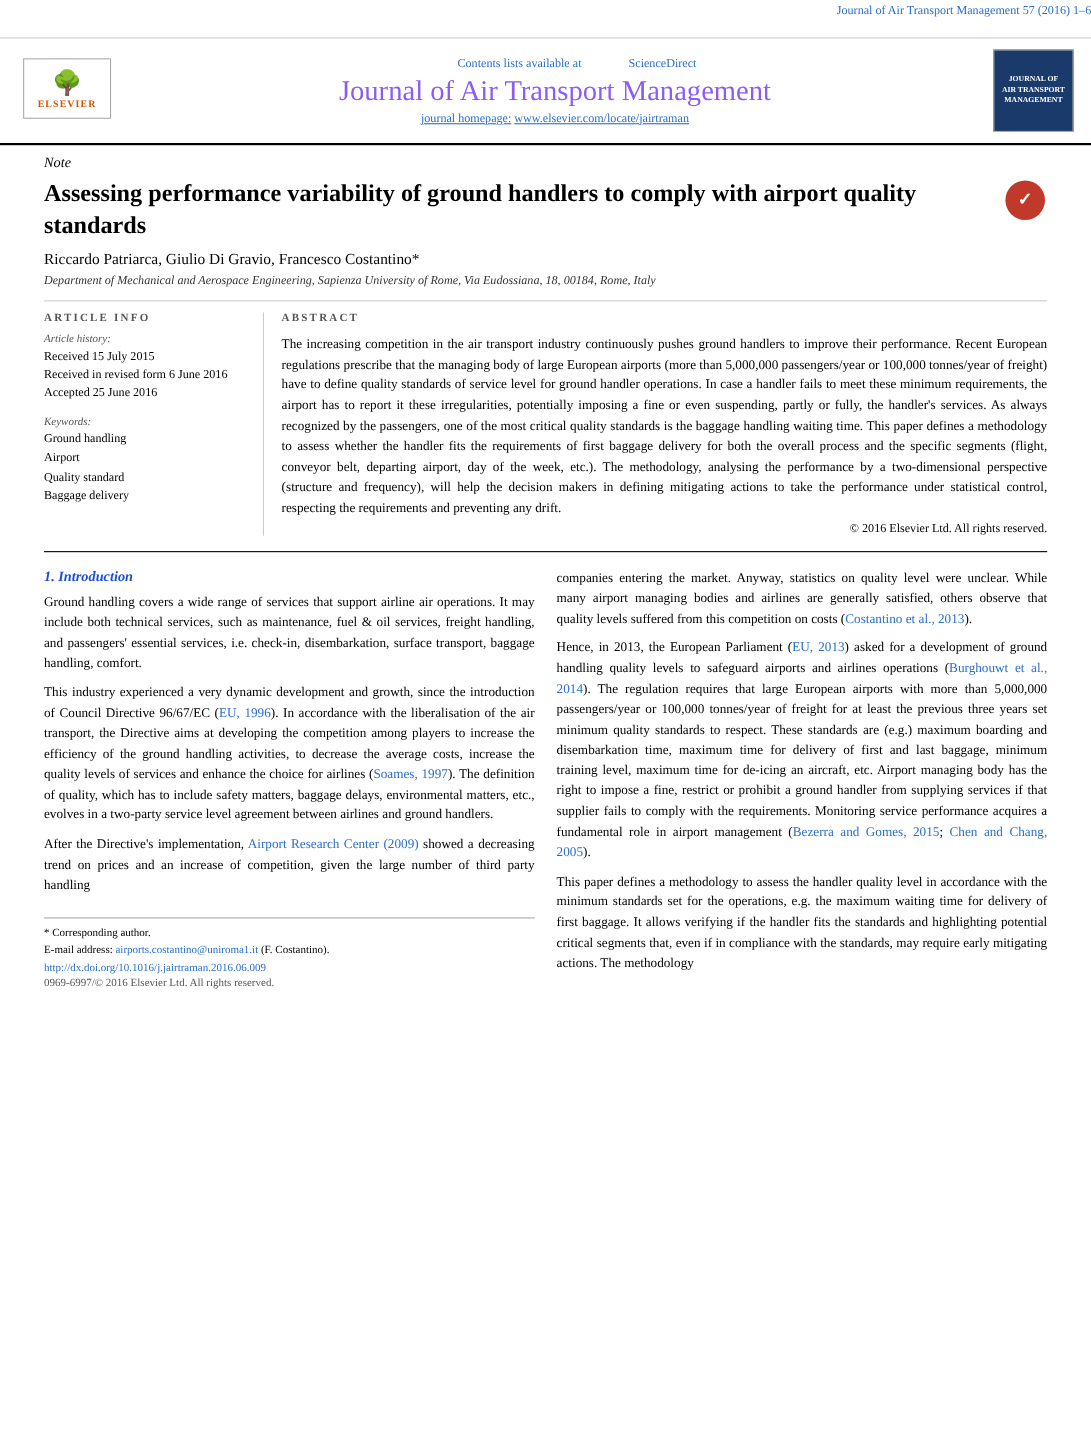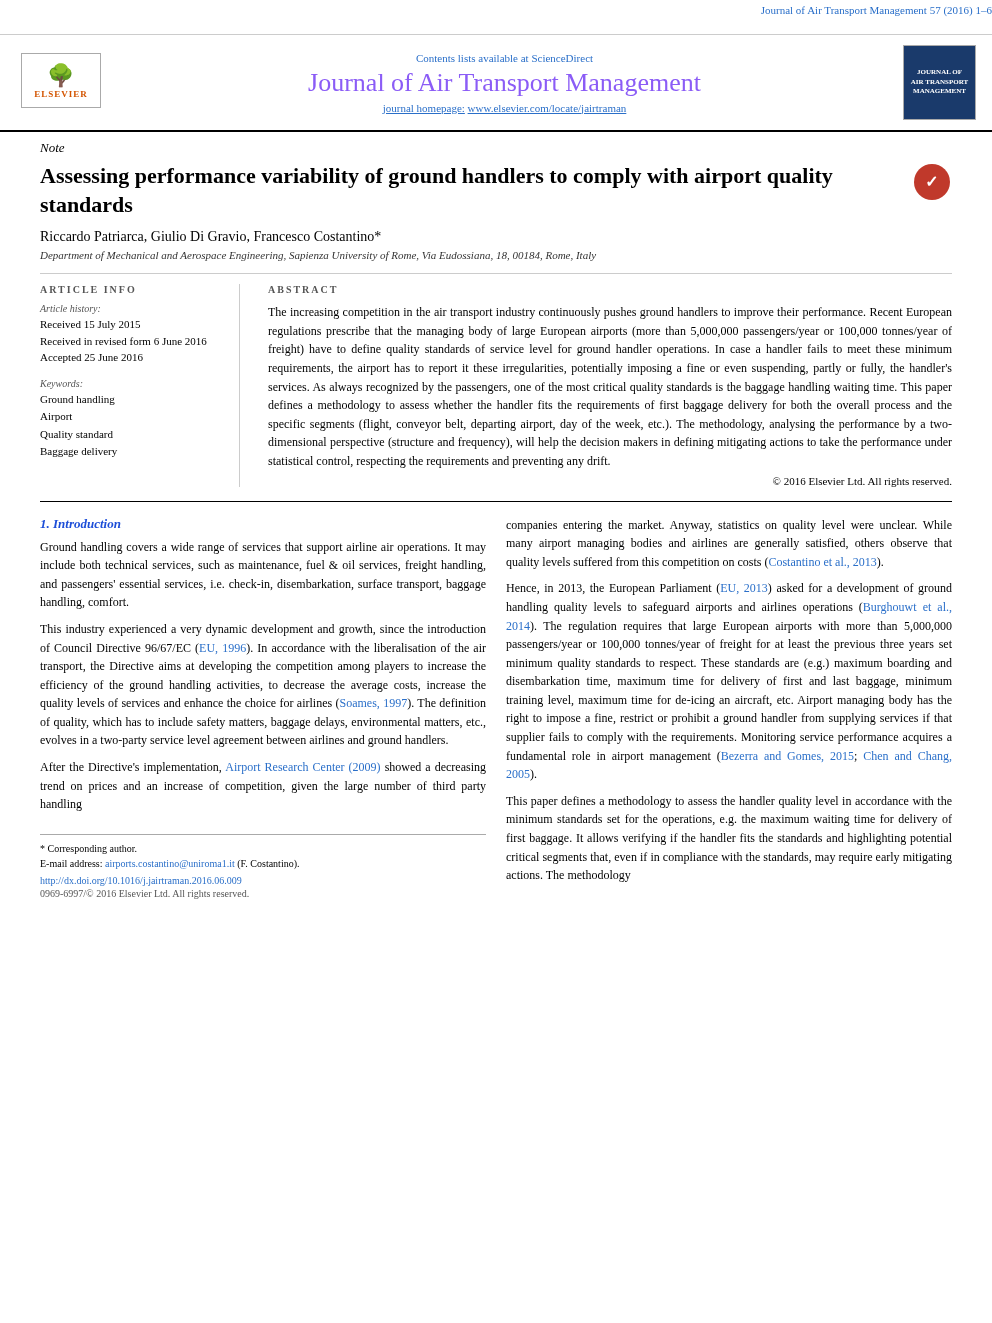--- a/index.html
+++ b/index.html
@@ -34,20 +34,21 @@
     }
 
     .journal-header-center .contents-line {
       font-size: 11px;
       color: #555;
       margin-bottom: 4px;
     }
 
     .journal-header-center .contents-line span {
       color: #2a6fc9;
+      margin-left: 40px;
     }
 
     .journal-header-center .journal-title {
       font-size: 26px;
       font-weight: normal;
       color: #8b5cf6;
       margin-bottom: 4px;
     }
 
     .journal-header-center .homepage-line {
@@ -163,21 +164,21 @@
     }
 
     .divider {
       border: none;
       border-top: 1px solid #ccc;
       margin: 10px 0;
     }
 
     .two-column {
       display: flex;
-      gap: 28px;
+      gap: 16px;
       margin-top: 8px;
     }
 
     .left-col {
       width: 200px;
       flex-shrink: 0;
       border-right: 1px solid #ccc;
       padding-right: 14px;
     }
 

